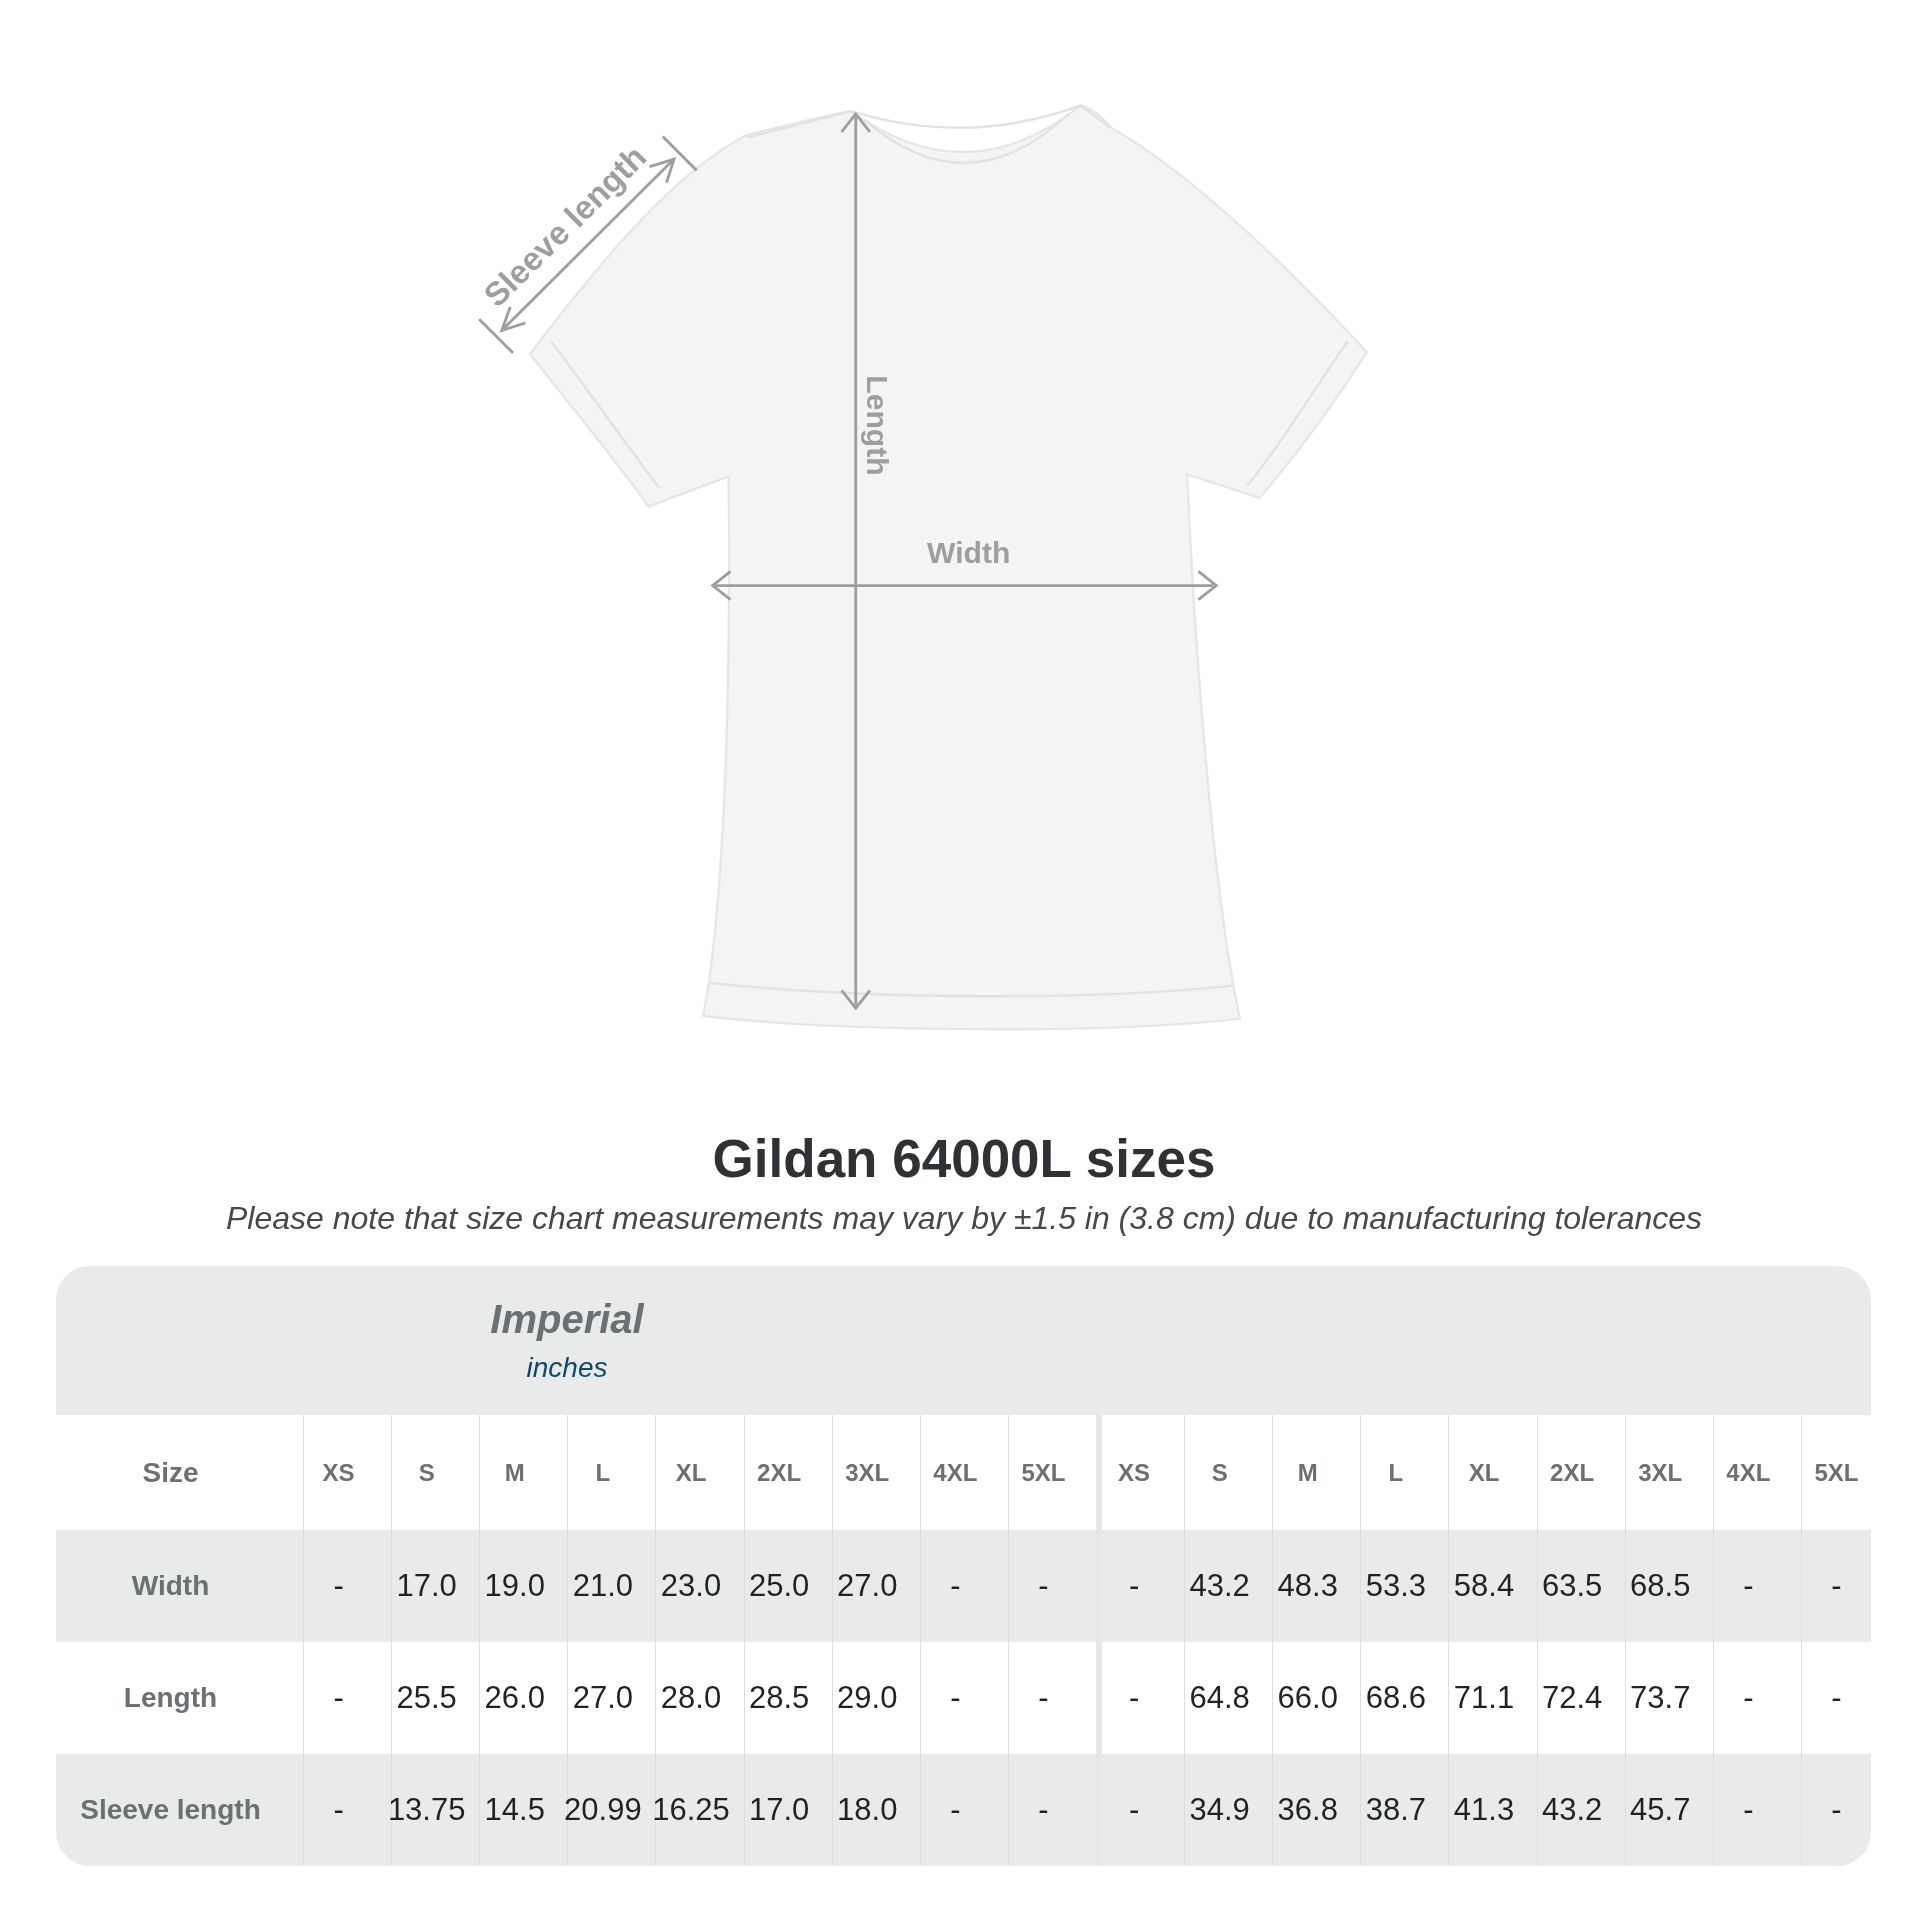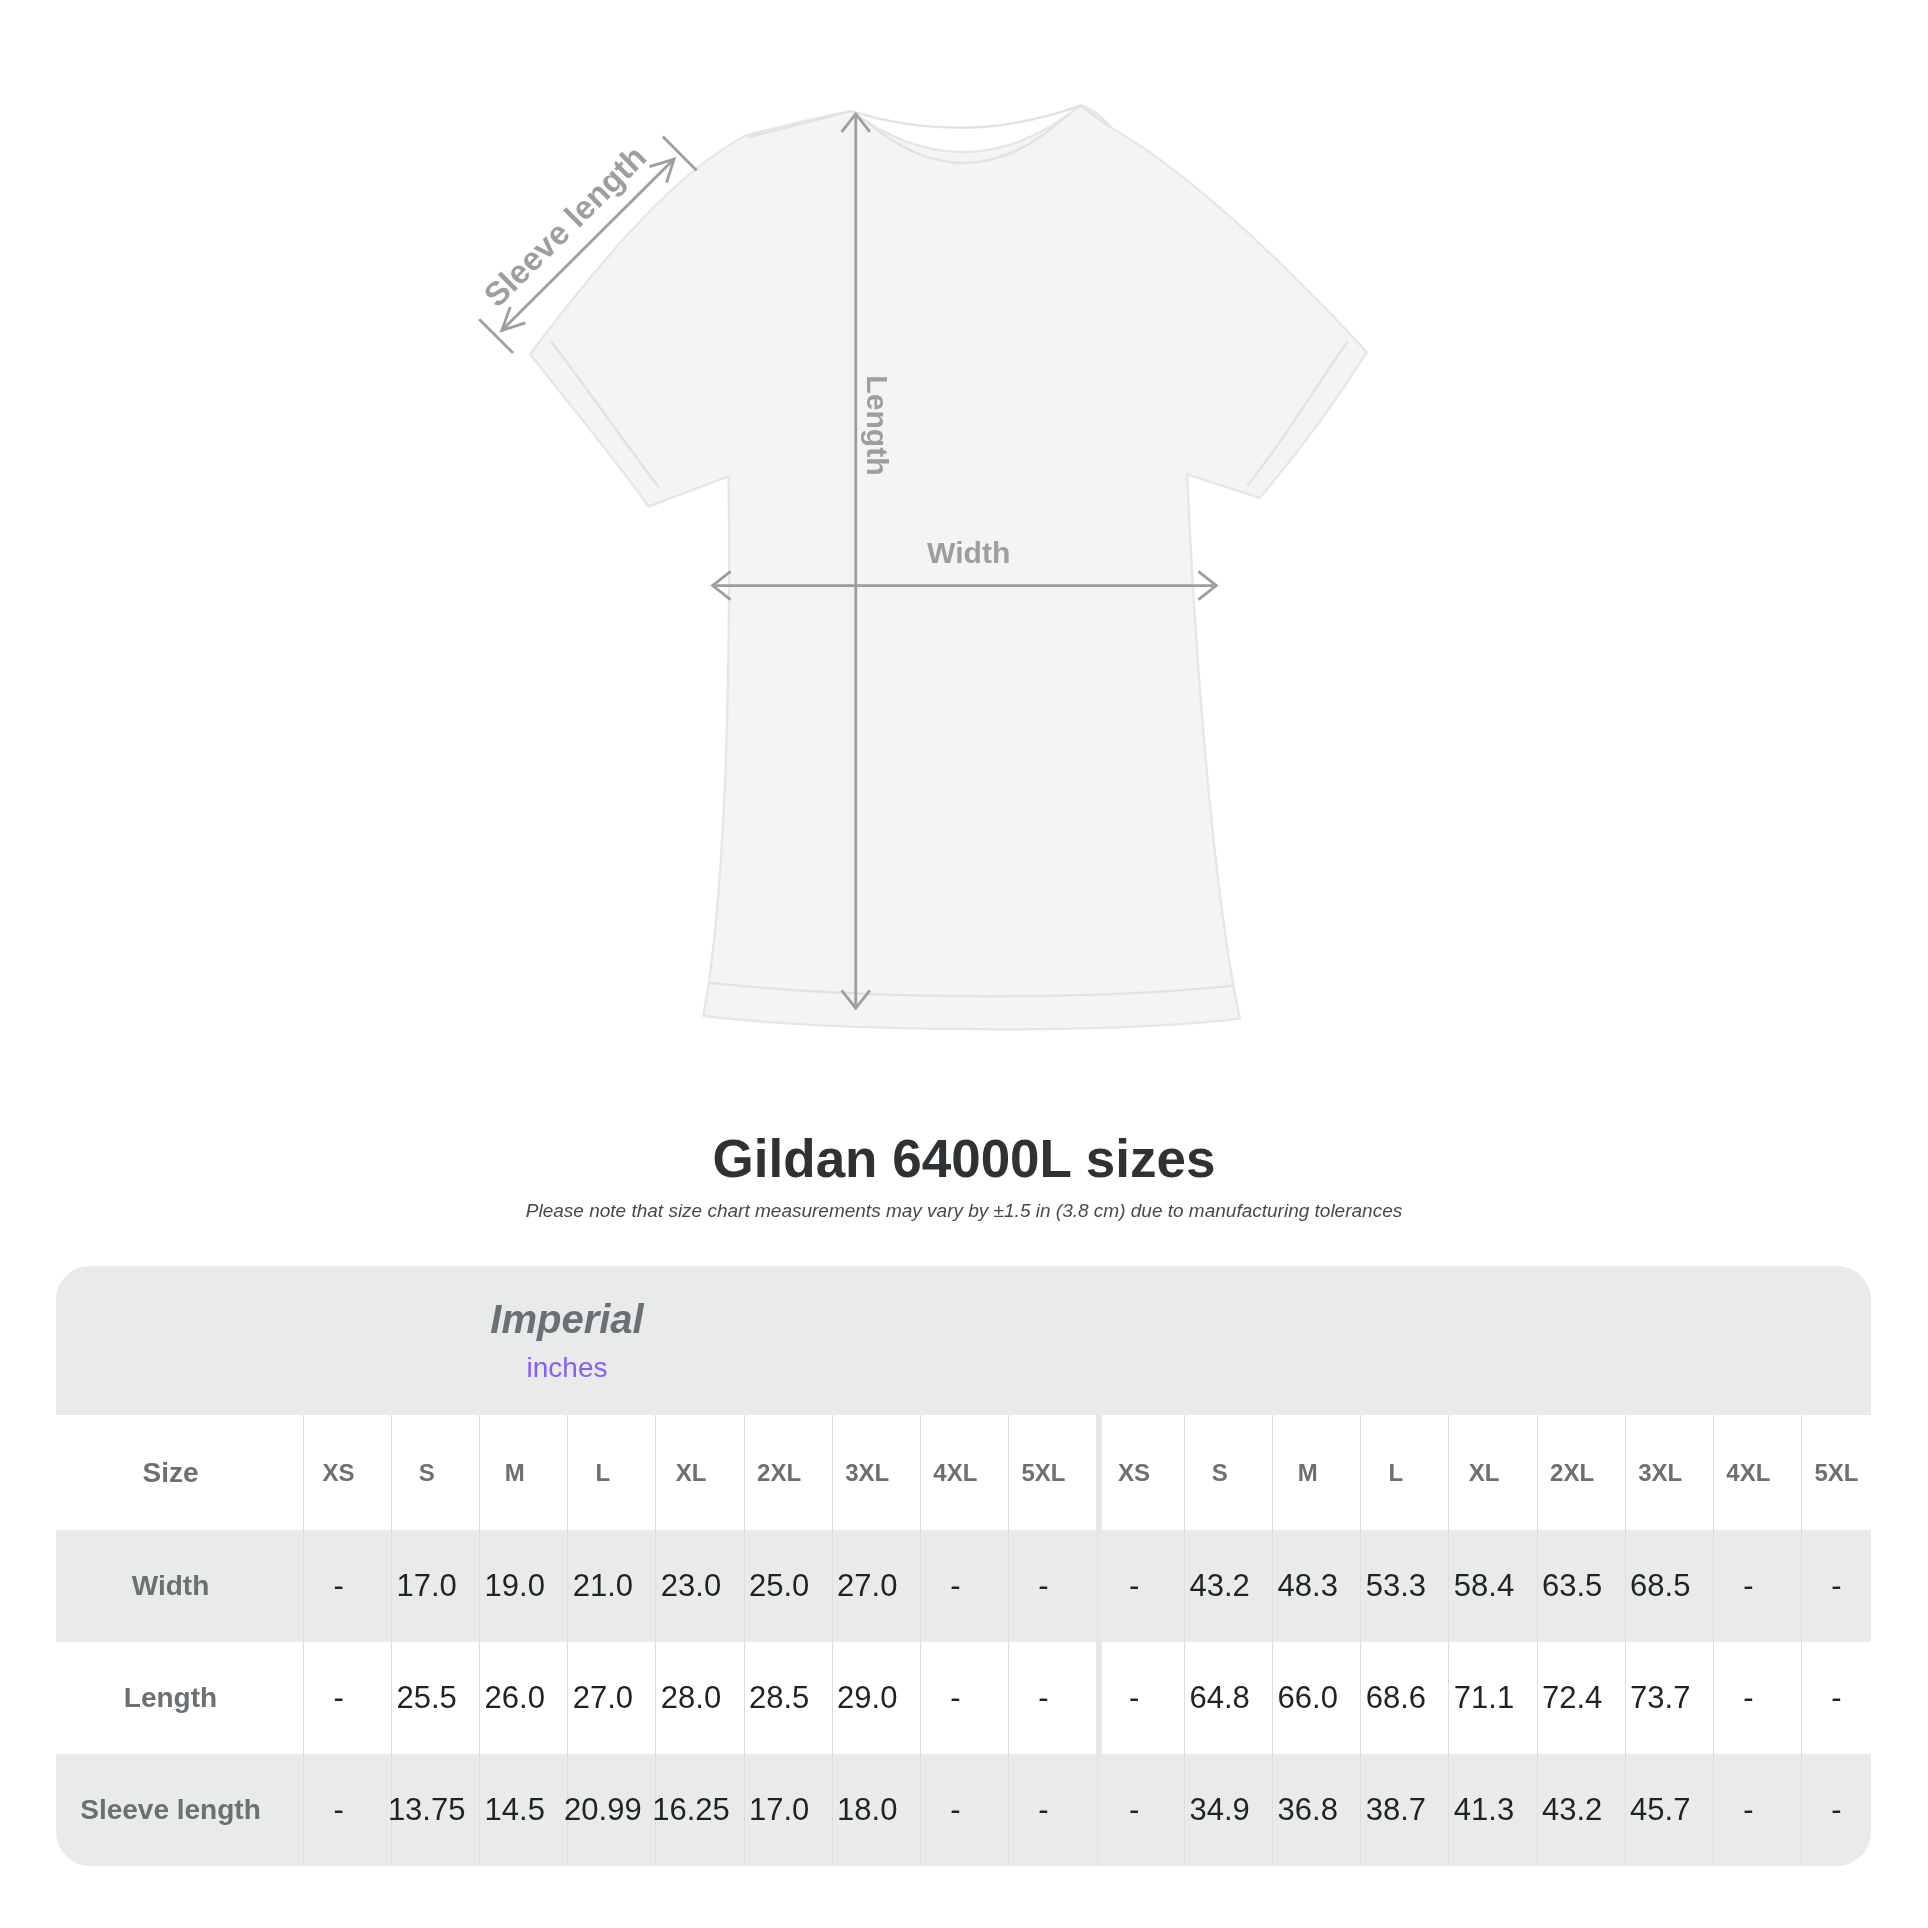--- a/index.html
+++ b/index.html
@@ -8,32 +8,32 @@
   .stage{position:absolute;inset:0;background:#fff;}
 
   
   .figure{position:absolute;left:0;top:0;width:1928px;height:1092px;}
   .figure svg{display:block;width:100%;height:100%;}
 
   
   .title{position:absolute;left:0;top:1128px;width:100%;text-align:center;
          font-size:53px;font-weight:bold;color:var(--title-color,#2e3234);letter-spacing:0;}
   .subtitle{position:absolute;left:0;top:1200px;width:100%;text-align:center;
-            font-size:19px;font-style:italic;color:var(--subtitle-color,#46494b);}
+            font-size:32px;font-style:italic;color:var(--subtitle-color,#46494b);}
 
   
   .size-table{position:absolute;left:56px;top:1266px;width:1815px;height:600px;
               border-radius:34px;overflow:hidden;background:#ffffff;}
   .trow{display:grid;grid-template-columns:229px repeat(18,1fr);gap:18px;}
   .band{height:149px;background:var(--band,#e9eaea);}
   .band .gcell{display:flex;flex-direction:column;align-items:center;justify-content:center;gap:9.4px;}
   .gcell.imperial{grid-column:1 / 11;}
   .gcell.metric{grid-column:11 / 20;}
   .gname{font-size:40px;font-weight:bold;font-style:italic;color:var(--muted,#6a7073);}
-  .gunit{font-size:28px;color:#8b5cf6;text-align:center;}
+  .gunit{font-size:28px;font-style:italic;color:#0c4a6e;text-align:center;}
 
   .r-head{height:115px;background:#ffffff;}
   .r-data{height:112px;}
   .r-gray{background:var(--stripe,#e9eaea);}
   .r-white{background:#ffffff;}
 
   .c{display:flex;align-items:center;justify-content:center;
      border-left:1.9px solid var(--divider,#dcdddd);min-width:0;}
   .c.lab{border-left:none;}
   .c.gstart{border-left:6.6px solid var(--gdivider,#e6e7e7);}

